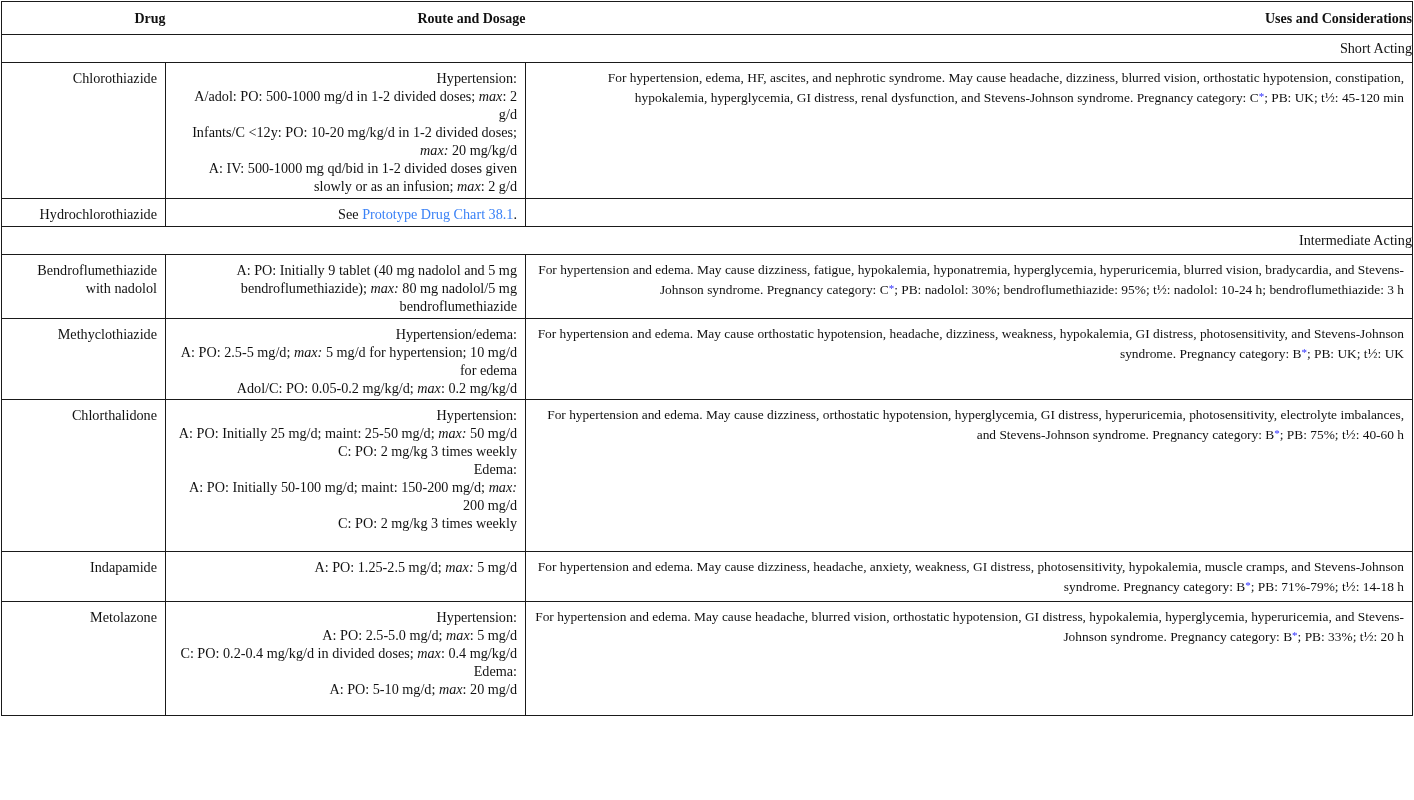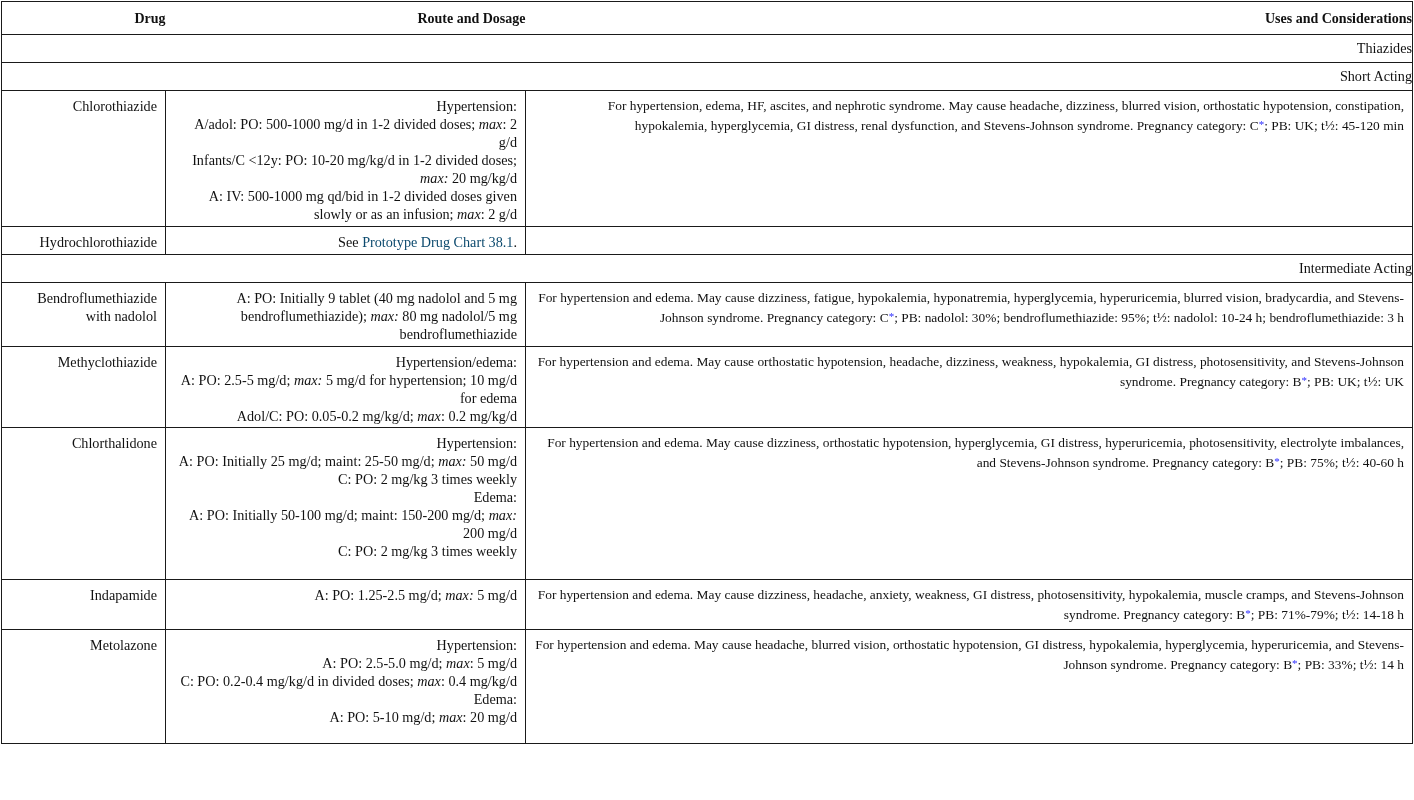--- a/index.html
+++ b/index.html
@@ -20,43 +20,40 @@
   tr.header-row th { font-weight: bold; height: 33px; padding: 8px 0 0 4px; font-size: 14px; }
   tr.header-row th.h1 { border-right: none; }
   tr.header-row th.h2 { border-left: none; border-right: none; }
   tr.header-row th.h3 { border-left: none; }
   tr.section-row td { height: 28px; padding: 4px 0 0 8px; }
   tr.drug-row td { padding: 6px 8px 0 8px; }
   .name-line { display: block; padding-left: 18px; text-indent: -18px; }
   .dose-line { display: block; padding-left: 22px; text-indent: -22px; }
   .uses-text { display: block; padding-left: 22px; text-indent: -22px; font-size: 13.4px; line-height: 18px; }
   em { font-style: italic; }
-  .link { color: #0c4a6e; cursor: pointer; }
+  .link { color: #3b82f6; cursor: pointer; }
   .star { color: #2a2aff; font-size: 11px; vertical-align: 2px; }
 </style>
 </head>
 <body>
 
 <table class="drug-table">
   <colgroup>
       <col class="c1">
       <col class="c2">
       <col class="c3">
     </colgroup>
   <thead>
     <tr class="header-row">
       <th class="h1">Drug</th>
       <th class="h2">Route and Dosage</th>
       <th class="h3">Uses and Considerations</th>
     </tr>
   </thead>
   <tbody id="table-body">
-      <tr class="section-row">
-        <td colspan="3">Thiazides</td>
-      </tr>
       <tr class="section-row">
         <td colspan="3">Short Acting</td>
       </tr>
       <tr class="drug-row" style="height: 136px;">
         <td>
           <span class="name-line">Chlorothiazide</span>
         </td>
         <td>
           <span class="dose-line"><span>Hypertension:</span><em></em><span></span></span>
           <span class="dose-line"><span>A/adol: PO: 500-1000 mg/d in 1-2 divided doses;  </span><em>max</em><span>: 2 g/d</span></span>
@@ -135,17 +132,17 @@
           <span class="name-line">Metolazone</span>
         </td>
         <td>
           <span class="dose-line"><span>Hypertension:</span><em></em><span></span></span>
           <span class="dose-line"><span>A: PO: 2.5-5.0 mg/d; </span><em>max</em><span>: 5 mg/d</span></span>
           <span class="dose-line"><span>C: PO: 0.2-0.4 mg/kg/d in divided doses;  </span><em>max</em><span>: 0.4 mg/kg/d</span></span>
           <span class="dose-line"><span>Edema:</span><em></em><span></span></span>
           <span class="dose-line"><span>A: PO: 5-10 mg/d;  </span><em>max</em><span>: 20 mg/d</span></span>
         </td>
         <td>
-          <span class="uses-text"><span>For hypertension and edema. May cause headache, blurred vision, orthostatic hypotension, GI distress, hypokalemia, hyperglycemia, hyperuricemia, and Stevens-Johnson syndrome. Pregnancy category: B</span><span class="star">*</span><span>; PB: 33%; t½: 14 h</span></span>
+          <span class="uses-text"><span>For hypertension and edema. May cause headache, blurred vision, orthostatic hypotension, GI distress, hypokalemia, hyperglycemia, hyperuricemia, and Stevens-Johnson syndrome. Pregnancy category: B</span><span class="star">*</span><span>; PB: 33%; t½: 20 h</span></span>
         </td>
       </tr>
     </tbody>
 </table>
 
 </body></html>

